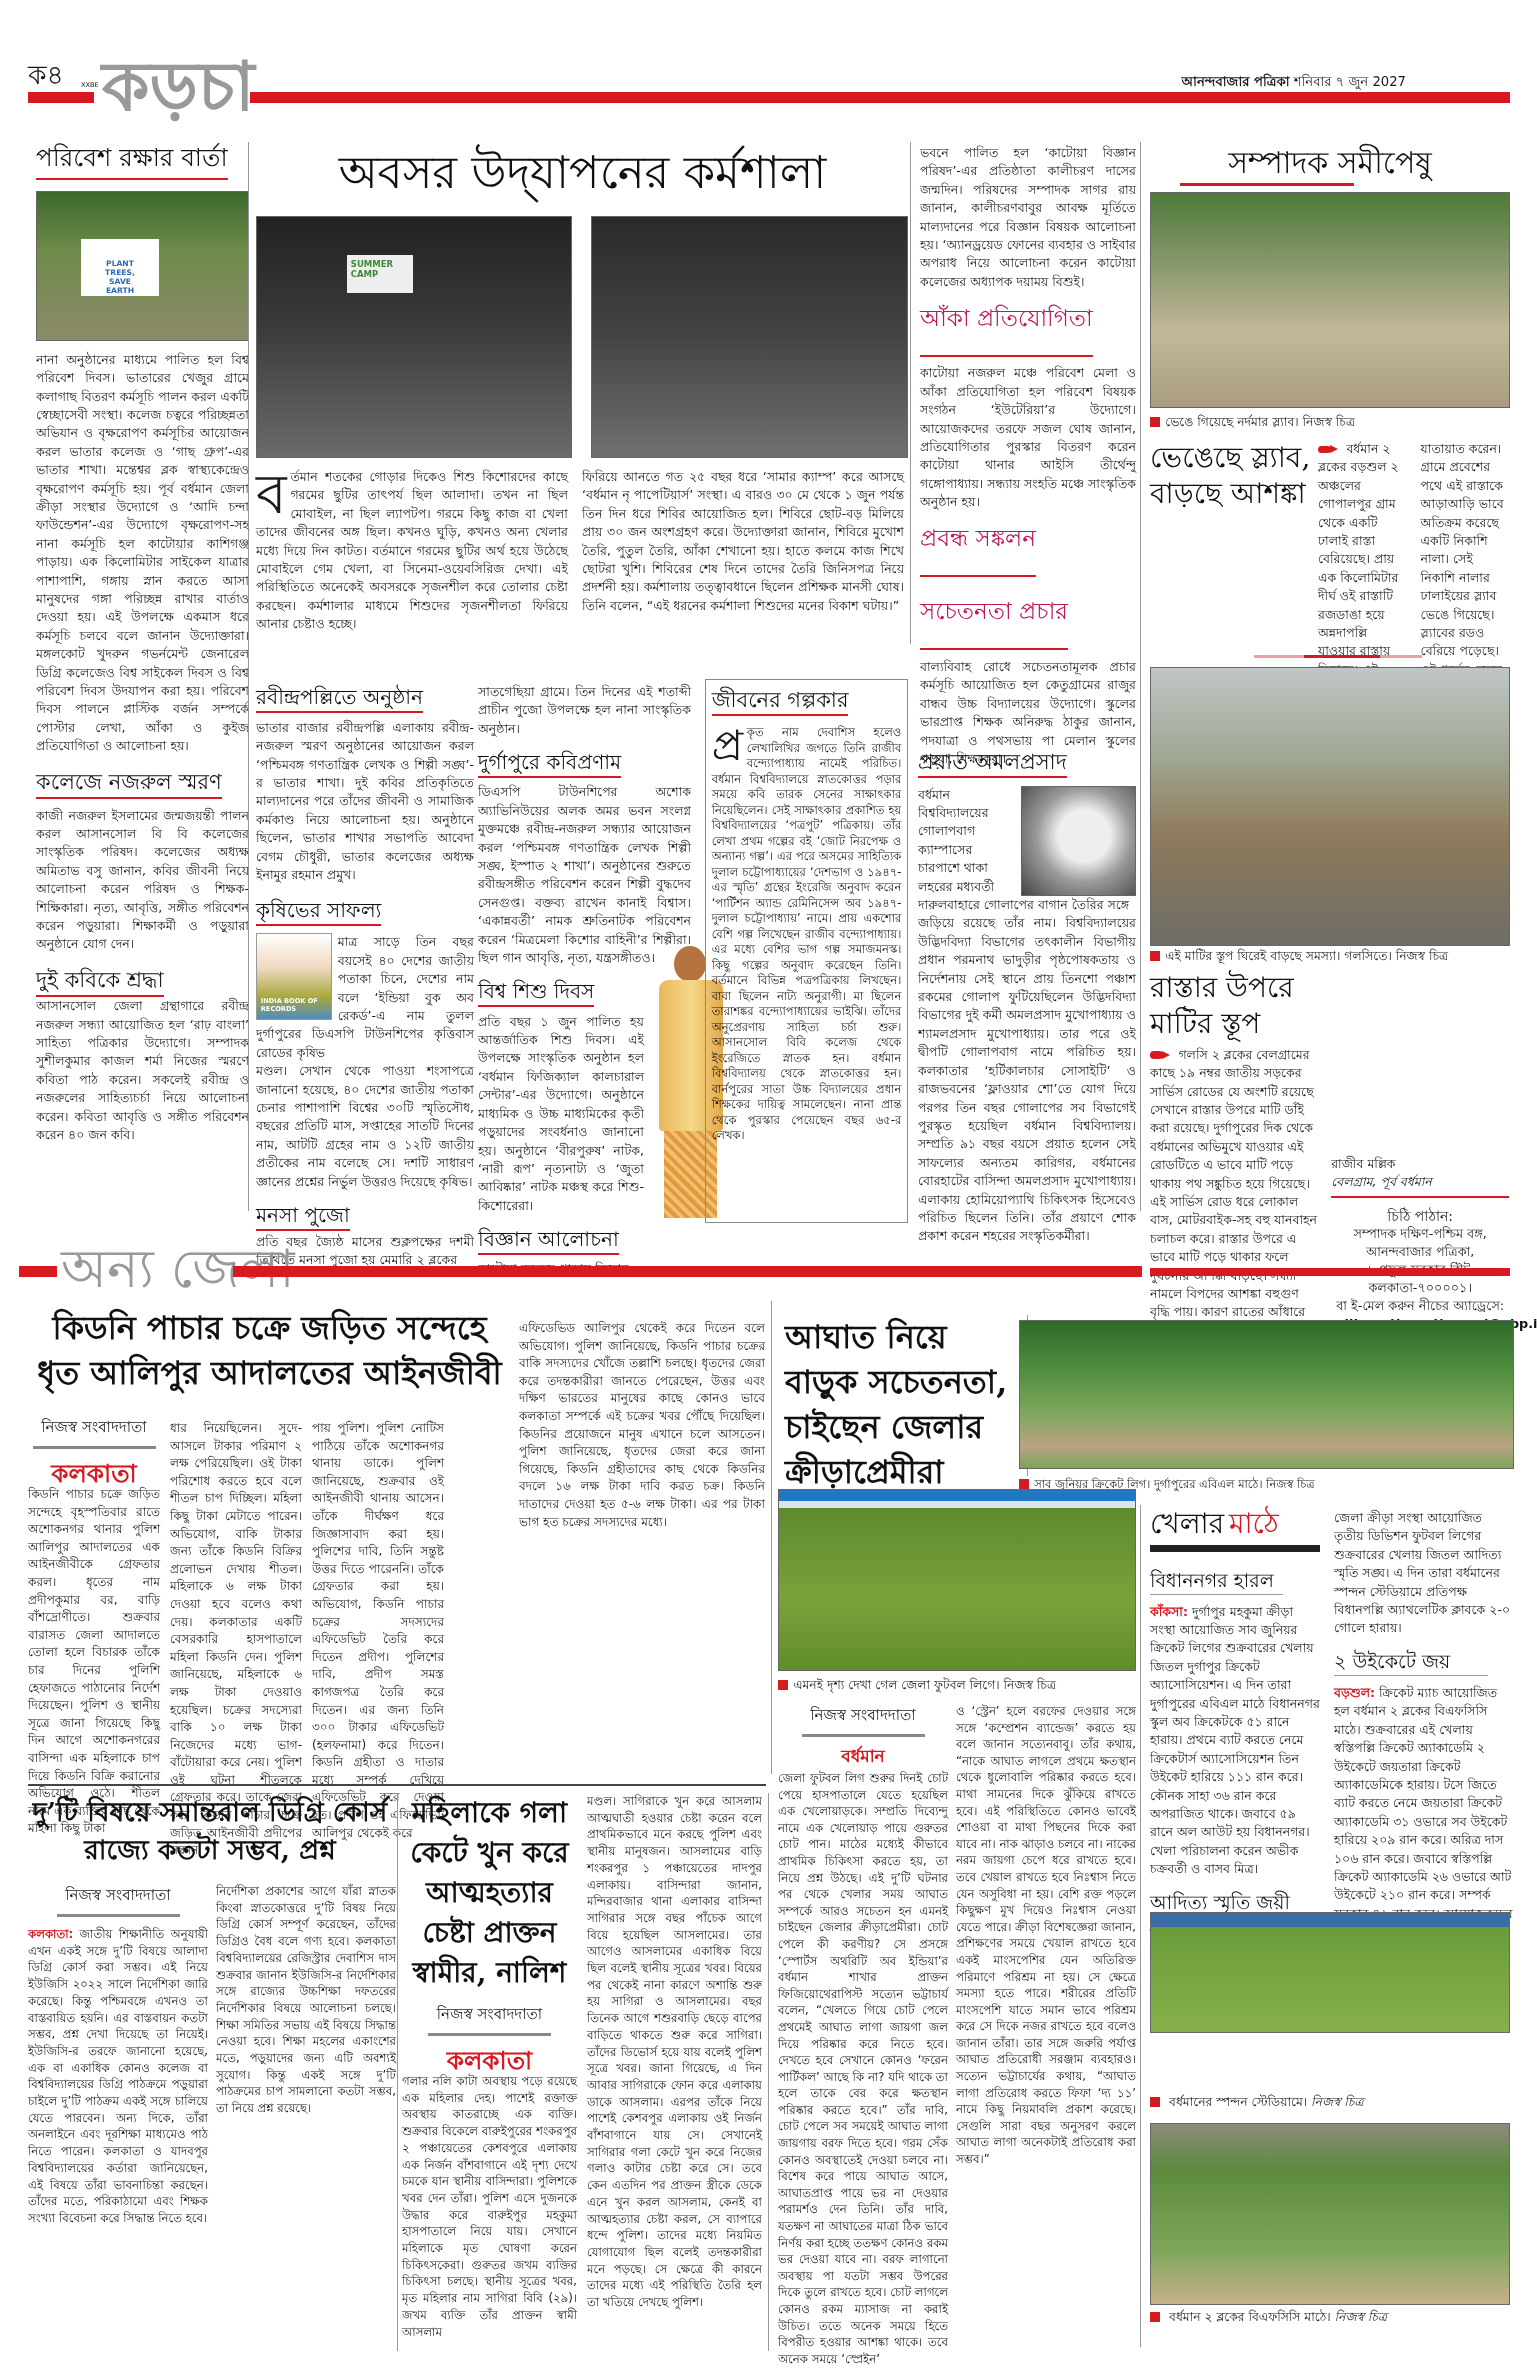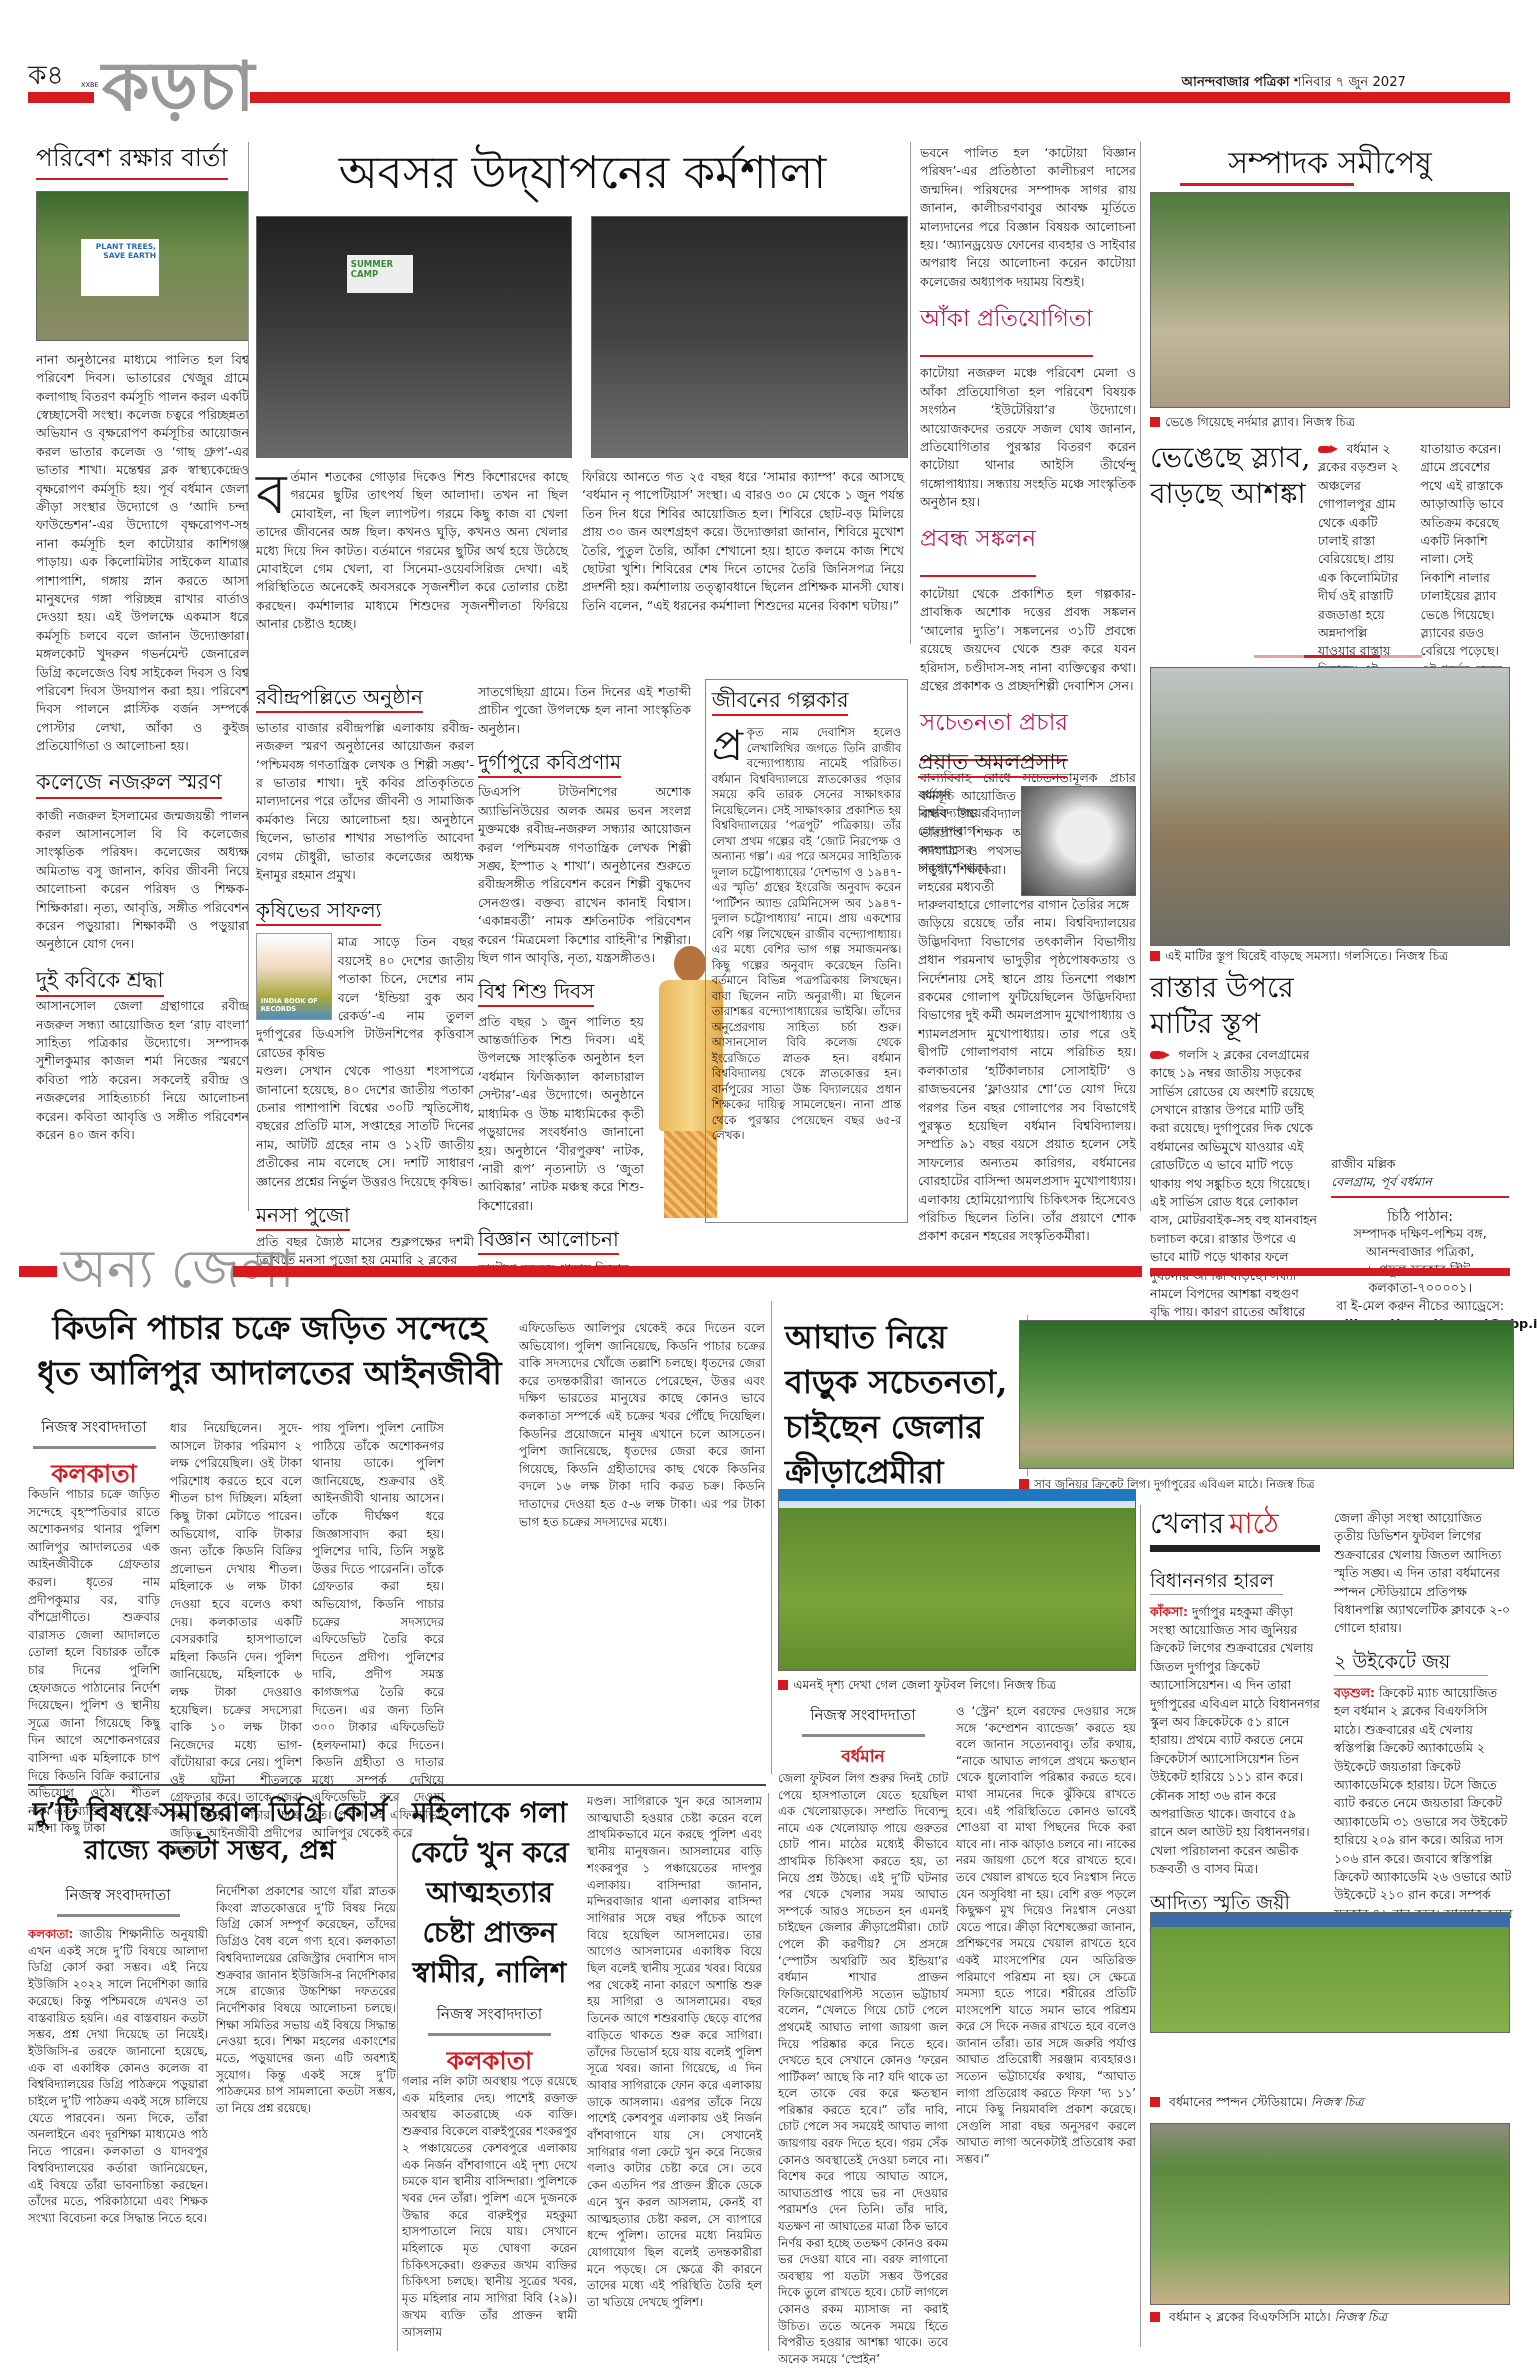--- a/index.html
+++ b/index.html
@@ -31,21 +31,21 @@
 <div class="abs" style="left:102px;top:49px;font-size:68px;line-height:76px;color:#999;font-weight:bold;font-family:Liberation Serif, serif">কড়চা</div>
 <div class="abs red" style="left:250px;top:92px;width:1260px;height:11.4px"></div>
 <div class="abs" style="right:132px;top:72px;font-size:13.2px">
   <b>আনন্দবাজার পত্রিকা</b>
   <span>শনিবার ৭ জুন 2027</span>
 </div>
 
 <div class="abs" style="left:36px;top:142px;width:213px">
   <div class="hd" style="font-size:24.6px;line-height:32px;border-bottom:2.8px solid #d71920;padding-bottom:3.8px;display:inline-block">পরিবেশ রক্ষার বার্তা</div>
   <div class="photo" style="margin-top:11.4px;height:150px;background:linear-gradient(180deg,#3d6a2e 0%,#6e8b4a 40%,#8c8a6a 100%);position:relative">
-    <div style="position:absolute;left:44px;top:47px;width:78px;height:57px;background:#fff;color:#2b6cb0;font-size:7.6px;font-weight:bold;padding:3px;text-align:right">PLANT TREES, SAVE EARTH</div>
+    <div style="position:absolute;left:44px;top:47px;width:78px;height:57px;background:#fff;color:#2b6cb0;font-size:7.6px;font-weight:bold;padding:20px;text-align:center">PLANT TREES, SAVE EARTH</div>
   </div>
   <div class="txt" style="margin-top:9.5px">নানা অনুষ্ঠানের মাধ্যমে পালিত হল বিশ্ব পরিবেশ দিবস। ভাতারের খেজুর গ্রামে কলাগাছ বিতরণ কর্মসূচি পালন করল একটি স্বেচ্ছাসেবী সংস্থা। কলেজ চত্বরে পরিচ্ছন্নতা অভিযান ও বৃক্ষরোপণ কর্মসূচির আয়োজন করল ভাতার কলেজ ও ‘গাছ গ্রুপ’-এর ভাতার শাখা। মন্তেশ্বর ব্লক স্বাস্থ্যকেন্দ্রেও বৃক্ষরোপণ কর্মসূচি হয়। পূর্ব বর্ধমান জেলা ক্রীড়া সংস্থার উদ্যোগে ও ‘আদি চন্দা ফাউন্ডেশন’-এর উদ্যোগে বৃক্ষরোপণ-সহ নানা কর্মসূচি হল কাটোয়ার কাশিগঞ্জ পাড়ায়। এক কিলোমিটার সাইকেল যাত্রার পাশাপাশি, গঙ্গায় স্নান করতে আসা মানুষদের গঙ্গা পরিচ্ছন্ন রাখার বার্তাও দেওয়া হয়। এই উপলক্ষে একমাস ধরে কর্মসূচি চলবে বলে জানান উদ্যোক্তারা। মঙ্গলকোট খুদরুন গভর্নমেন্ট জেনারেল ডিগ্রি কলেজেও বিশ্ব সাইকেল দিবস ও বিশ্ব পরিবেশ দিবস উদযাপন করা হয়। পরিবেশ দিবস পালনে প্লাস্টিক বর্জন সম্পর্কে পোস্টার লেখা, আঁকা ও কুইজ প্রতিযোগিতা ও আলোচনা হয়।</div>
   <div class="hd" style="font-size:21px;line-height:30px;border-bottom:2.8px solid #d71920;display:inline-block;margin-top:11.4px">কলেজে নজরুল স্মরণ</div>
   <div class="txt" style="margin-top:7.6px">কাজী নজরুল ইসলামের জন্মজয়ন্তী পালন করল আসানসোল বি বি কলেজের সাংস্কৃতিক পরিষদ। কলেজের অধ্যক্ষ অমিতাভ বসু জানান, কবির জীবনী নিয়ে আলোচনা করেন পরিষদ ও শিক্ষক-শিক্ষিকারা। নৃত্য, আবৃত্তি, সঙ্গীত পরিবেশন করেন পড়ুয়ারা। শিক্ষাকর্মী ও পড়ুয়ারা অনুষ্ঠানে যোগ দেন।</div>
   <div class="hd" style="font-size:21px;line-height:30px;border-bottom:2.8px solid #d71920;display:inline-block;margin-top:11.4px">দুই কবিকে শ্রদ্ধা</div>
   <div class="txt" style="margin-top:0">আসানসোল জেলা গ্রন্থাগারে রবীন্দ্র নজরুল সন্ধ্যা আয়োজিত হল ‘রাঢ় বাংলা’ সাহিত্য পত্রিকার উদ্যোগে। সম্পাদক সুশীলকুমার কাজল শর্মা নিজের স্মরণে কবিতা পাঠ করেন। সকলেই রবীন্দ্র ও নজরুলের সাহিত্যচর্চা নিয়ে আলোচনা করেন। কবিতা আবৃত্তি ও সঙ্গীত পরিবেশন করেন ৪০ জন কবি।</div>
 </div>
 <div class="vline" style="left:248px;top:142px;height:1069px"></div>
 
 <div class="abs hd" style="left:256px;top:144px;width:653px;text-align:center;font-size:45px;line-height:57px">অবসর উদ্‌যাপনের কর্মশালা</div>
@@ -58,21 +58,20 @@
   <div class="txt">র্তমান শতকের গোড়ার দিকেও শিশু কিশোরদের কাছে গরমের ছুটির তাৎপর্য ছিল আলাদা। তখন না ছিল মোবাইল, না ছিল ল্যাপটপ। গরমে কিছু কাজ বা খেলা তাদের জীবনের অঙ্গ ছিল। কখনও ঘুড়ি, কখনও অন্য খেলার মধ্যে দিয়ে দিন কাটত। বর্তমানে গরমের ছুটির অর্থ হয়ে উঠেছে মোবাইলে গেম খেলা, বা সিনেমা-ওয়েবসিরিজ দেখা। এই পরিস্থিতিতে অনেকেই অবসরকে সৃজনশীল করে তোলার চেষ্টা করছেন। কর্মশালার মাধ্যমে শিশুদের সৃজনশীলতা ফিরিয়ে আনার চেষ্টাও হচ্ছে।</div>
 </div>
 <div class="abs txt" style="left:582px;top:468px;width:322px">ফিরিয়ে আনতে গত ২৫ বছর ধরে ‘সামার ক্যাম্প’ করে আসছে ‘বর্ধমান নৃ পাপেটিয়ার্স’ সংস্থা। এ বারও ৩০ মে থেকে ১ জুন পর্যন্ত তিন দিন ধরে শিবির আয়োজিত হল। শিবিরে ছোট-বড় মিলিয়ে প্রায় ৩০ জন অংশগ্রহণ করে। উদ্যোক্তারা জানান, শিবিরে মুখোশ তৈরি, পুতুল তৈরি, আঁকা শেখানো হয়। হাতে কলমে কাজ শিখে ছোটরা খুশি। শিবিরের শেষ দিনে তাদের তৈরি জিনিসপত্র নিয়ে প্রদর্শনী হয়। কর্মশালায় তত্ত্বাবধানে ছিলেন প্রশিক্ষক মানসী ঘোষ। তিনি বলেন, “এই ধরনের কর্মশালা শিশুদের মনের বিকাশ ঘটায়।”</div>
 <div class="vline" style="left:910px;top:142px;height:502px"></div>
 
 <div class="abs" style="left:920px;top:144px;width:216px">
   <div class="txt">ভবনে পালিত হল ‘কাটোয়া বিজ্ঞান পরিষদ’-এর প্রতিষ্ঠাতা কালীচরণ দাসের জন্মদিন। পরিষদের সম্পাদক সাগর রায় জানান, কালীচরণবাবুর আবক্ষ মূর্তিতে মাল্যদানের পরে বিজ্ঞান বিষয়ক আলোচনা হয়। ‘অ্যানড্রয়েড ফোনের ব্যবহার ও সাইবার অপরাধ নিয়ে আলোচনা করেন কাটোয়া কলেজের অধ্যাপক দয়াময় বিশুই।</div>
   <div class="sub" style="font-size:23px">আঁকা প্রতিযোগিতা</div>
   <div class="txt">কাটোয়া নজরুল মঞ্চে পরিবেশ মেলা ও আঁকা প্রতিযোগিতা হল পরিবেশ বিষয়ক সংগঠন ‘ইউটেরিয়া’র উদ্যোগে। আয়োজকদের তরফে সজল ঘোষ জানান, প্রতিযোগিতার পুরস্কার বিতরণ করেন কাটোয়া থানার আইসি তীর্থেন্দু গঙ্গোপাধ্যায়। সন্ধ্যায় সংহতি মঞ্চে সাংস্কৃতিক অনুষ্ঠান হয়।</div>
   <div class="sub" style="font-size:23px">প্রবন্ধ সঙ্কলন</div>
-  <div class="txt">কাটোয়া থেকে প্রকাশিত হল গল্পকার-প্রাবন্ধিক অশোক দত্তের প্রবন্ধ সঙ্কলন ‘আলোর দ্যুতি’। সঙ্কলনের ৩১টি প্রবন্ধে রয়েছে জয়দেব থেকে শুরু করে যবন হরিদাস, চণ্ডীদাস-সহ নানা ব্যক্তিত্বের কথা। গ্রন্থের প্রকাশক ও প্রচ্ছদশিল্পী দেবাশিস সেন।</div>
   <div class="sub" style="font-size:23px">সচেতনতা প্রচার</div>
   <div class="txt">বাল্যবিবাহ রোধে সচেতনতামূলক প্রচার কর্মসূচি আয়োজিত হল কেতুগ্রামের রাজুর বান্ধব উচ্চ বিদ্যালয়ের উদ্যোগে। স্কুলের ভারপ্রাপ্ত শিক্ষক অনিরুদ্ধ ঠাকুর জানান, পদযাত্রা ও পথসভায় পা মেলান স্কুলের পড়ুয়া, শিক্ষকেরা।</div>
 </div>
 
 <div class="abs" style="left:256px;top:683px;width:218px">
   <div class="hd" style="font-size:20px;line-height:28px;border-bottom:2.8px solid #d71920;display:inline-block">রবীন্দ্রপল্লিতে অনুষ্ঠান</div>
   <div class="txt" style="margin-top:5.7px">ভাতার বাজার রবীন্দ্রপল্লি এলাকায় রবীন্দ্র-নজরুল স্মরণ অনুষ্ঠানের আয়োজন করল ‘পশ্চিমবঙ্গ গণতান্ত্রিক লেখক ও শিল্পী সঙ্ঘ’-র ভাতার শাখা। দুই কবির প্রতিকৃতিতে মাল্যদানের পরে তাঁদের জীবনী ও সামাজিক কর্মকাণ্ড নিয়ে আলোচনা হয়। অনুষ্ঠানে ছিলেন, ভাতার শাখার সভাপতি আবেদা বেগম চৌধুরী, ভাতার কলেজের অধ্যক্ষ ইনামুর রহমান প্রমুখ।</div>
   <div class="hd" style="font-size:20px;line-height:28px;border-bottom:2.8px solid #d71920;display:inline-block;margin-top:11.4px">কৃষিভের সাফল্য</div>
   <div style="margin-top:7.6px">
     <div style="float:left;width:76px;height:87px;margin-right:5.7px;background:linear-gradient(180deg,#fff 0%,#f0d8c0 40%,#a4a83a 75%,#4f8cbf 100%);border:0.9px solid #999;position:relative">

